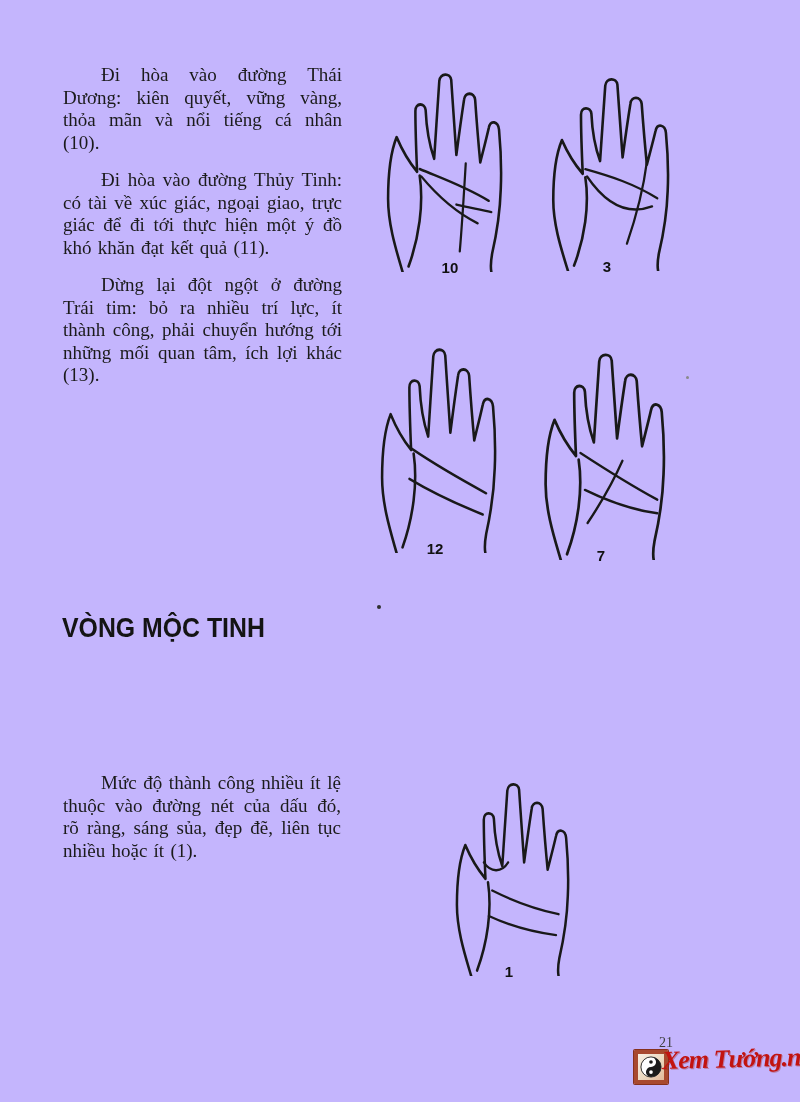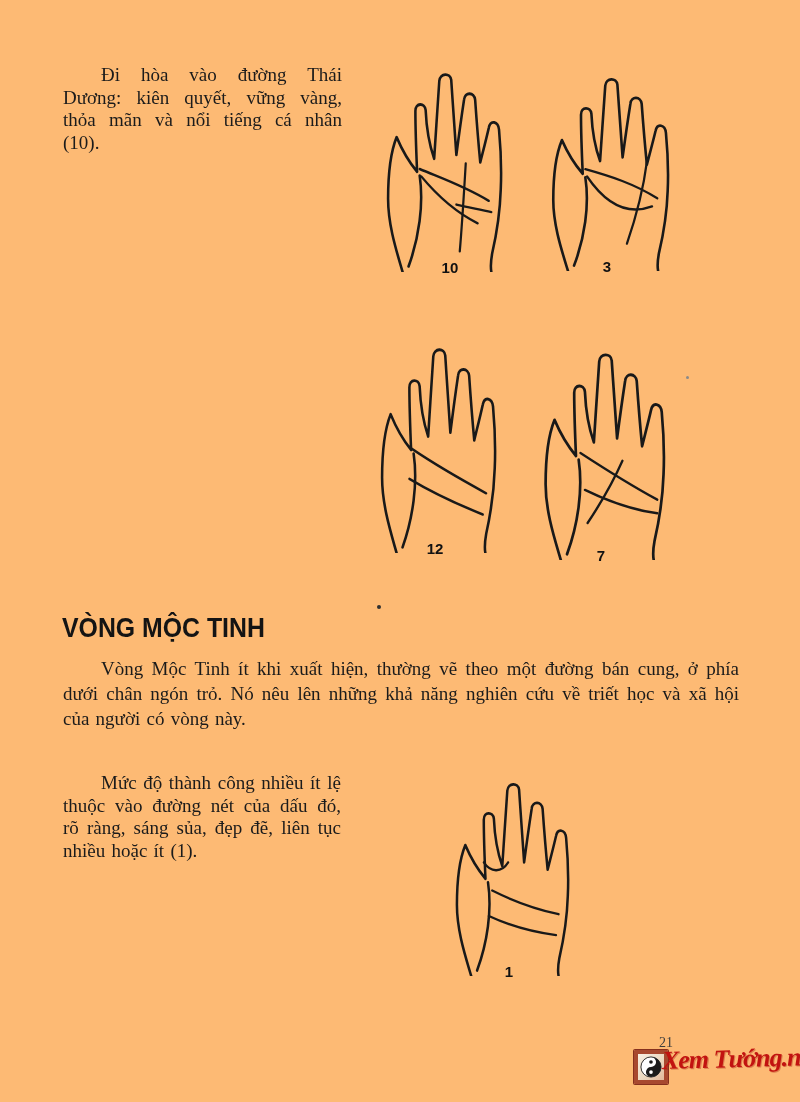--- a/index.html
+++ b/index.html
@@ -1,17 +1,17 @@
 <!DOCTYPE html>
 <html lang="vi"><head>
 <meta charset="utf-8">
 <style>
   html,body{margin:0;padding:0;background:#ffffff;}
   .page{
-    position:relative;width:800px;height:1102px;background:#fdba74;
+    position:relative;width:800px;height:1102px;background:#c4b5fd;
     font-family:"Liberation Serif",serif;color:#1b1b1b;overflow:hidden;
   }
   .textcol{position:absolute;text-align:justify;}
   .para{
     font-size:19px;line-height:22.5px;text-indent:38px;
     margin:0 0 15px 0;word-spacing:1.5px;
   }
   #col-left{left:63px;top:64px;width:279px;}
   #lead-para{left:63px;top:656px;width:676px;}
   #lead-para .para{line-height:25px;}
@@ -51,20 +51,22 @@
     transform:rotate(-1.5deg);text-shadow:1px 1px 0 rgba(160,20,10,.35);
   }
 </style>
 </head>
 <body>
 
 <div class="page">
 
   <div class="textcol" id="col-left">
     <p class="para">Đi hòa vào đường Thái Dương: kiên quyết, vững vàng, thỏa mãn và nổi tiếng cá nhân (10).</p>
+    <p class="para">Đi hòa vào đường Thủy Tinh: có tài về xúc giác, ngoại giao, trực giác để đi tới thực hiện một ý đồ khó khăn đạt kết quả (11).</p>
+    <p class="para">Dừng lại đột ngột ở đường Trái tim: bỏ ra nhiều trí lực, ít thành công, phải chuyển hướng tới những mối quan tâm, ích lợi khác (13).</p>
   </div>
 
   <div class="fig" id="fig-10" style="left:377px;top:66px;">
     <svg width="128" height="206" viewBox="0 0 150 220" preserveAspectRatio="none">
       <path class="hand-stroke" d="M30,220 C23,198 13,170 13,142 C13,116 15,94 23,76 C29,89 37,102 47,113 C46,92 45,70 45,48 C45,39 56,39 57,47 C58,68 62,86 67,99 C69,72 71,42 73,16 C74,7 86,7 87,15 C89,42 91,70 93,95 C96,74 99,54 102,36 C103,27 114,28 115,36 C117,62 119,84 121,103 C124,92 128,78 131,66 C133,57 142,59 143,68 C145,88 146,112 145,132 C144,160 139,184 135,200 C133,210 133,215 134,220"></path>
       <path class="hand-stroke" d="M50,117 C55,148 49,184 37,214"></path>
       <path class="palm-line" d="M50,110 C76,120 102,128 131,144"></path>
       <path class="palm-line" d="M52,118 C72,140 92,156 118,168"></path>
       <path class="palm-line" d="M97,198 C100,166 102,134 104,104"></path>
       <path class="palm-line" d="M93,148 C106,151 120,153 134,156"></path>
@@ -99,23 +101,20 @@
       <path class="hand-stroke" d="M50,117 C55,148 49,184 37,214"></path>
       <path class="palm-line" d="M52,110 C82,128 110,144 138,158"></path>
       <path class="palm-line" d="M57,148 C86,161 113,169 138,172"></path>
       <path class="palm-line" d="M99,118 C87,143 73,164 60,182"></path>
     </svg>
     <span class="fig-label">7</span>
   </div>
 
   <h2 class="section-heading">VÒNG MỘC TINH</h2>
 
-  <div class="textcol" id="lead-para">
-    <p class="para">Vòng Mộc Tinh ít khi xuất hiện, thường vẽ theo một đường bán cung, ở phía dưới chân ngón trỏ. Nó nêu lên những khả năng nghiên cứu về triết học và xã hội của người có vòng này.</p>
-  </div>
 
   <div class="textcol" id="col-left2">
     <p class="para">Mức độ thành công nhiều ít lệ thuộc vào đường nét của dấu đó, rõ ràng, sáng sủa, đẹp đẽ, liên tục nhiều hoặc ít (1).</p>
   </div>
 
   <div class="fig" id="fig-1" style="left:446px;top:776px;">
     <svg width="126" height="200" viewBox="0 0 150 220" preserveAspectRatio="none">
       <path class="hand-stroke" d="M30,220 C23,198 13,170 13,142 C13,116 15,94 23,76 C29,89 37,102 47,113 C46,92 45,70 45,48 C45,39 56,39 57,47 C58,68 62,86 67,99 C69,72 71,42 73,16 C74,7 86,7 87,15 C89,42 91,70 93,95 C96,74 99,54 102,36 C103,27 114,28 115,36 C117,62 119,84 121,103 C124,92 128,78 131,66 C133,57 142,59 143,68 C145,88 146,112 145,132 C144,160 139,184 135,200 C133,210 133,215 134,220"></path>
       <path class="hand-stroke" d="M50,117 C55,148 49,184 37,214"></path>
       <path class="palm-line" d="M45,95 C53,106 66,107 74,95"></path>

